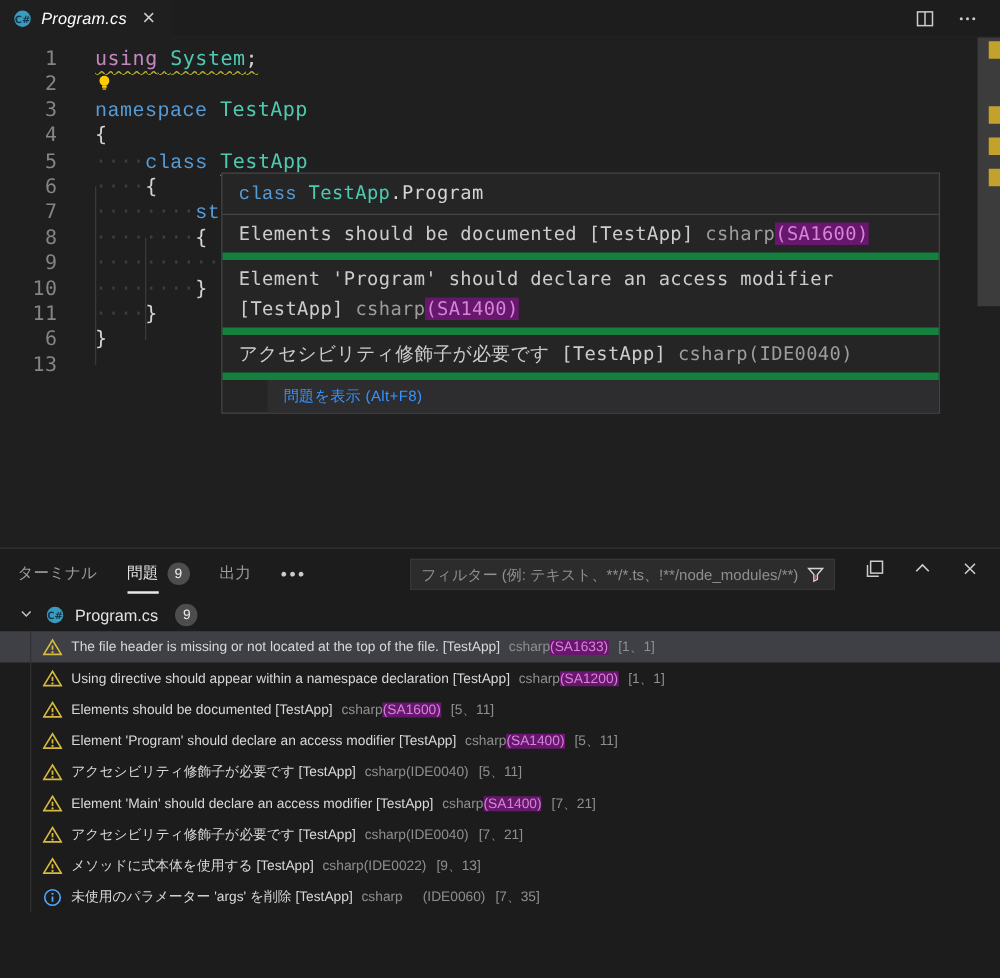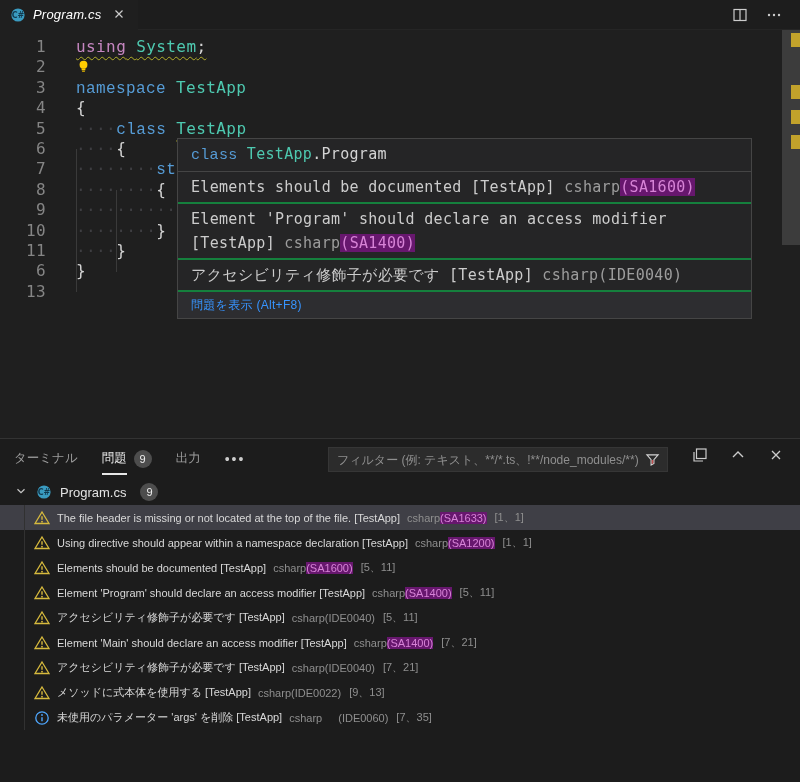--- a/index.html
+++ b/index.html
@@ -30,24 +30,24 @@
   .bulb { position:relative; top:2px; }
 
   
   .scrollbar { position:absolute; right:0; top:0; width:18px; height:408px; }
   .scroll-slider { position:absolute; left:0; top:0; width:18px; height:215px; background:rgba(120,120,120,.32); }
   .ovr-marker { position:absolute; right:0; width:9px; height:14px; background:#c2a22b; }
 
   
   .hover { position:absolute; left:177px; top:108px; width:575px; background:#252526; border:1px solid #454545; z-index:10; font-family:"DejaVu Sans Mono", monospace; font-size:15px; letter-spacing:.3px; }
   .hover-sig { padding:3px 13px; line-height:24px; border-bottom:1px solid #454545; white-space:pre; }
-  .hover-diag { padding:3px 13px; line-height:24px; border-bottom:2px solid #15803d; color:#cccccc; }
+  .hover-diag { padding:3px 13px; line-height:24px; border-bottom:6px solid #15803d; color:#cccccc; }
   .diag-src { color:#9d9d9d; }
   .code-hl { background:#67176e; color:#d783d7; }
-  .hover-status { display:flex; align-items:center; gap:6px; padding:5px 13px; background:#2d2d30; font-family:"Liberation Sans", sans-serif; font-size:12px; line-height:16px; }
+  .hover-status { display:flex; align-items:center; gap:6px; padding:5px 13px; background:#2d2d30; font-family:"Liberation Sans", sans-serif; font-size:12px; line-height:16px;margin-left:36px; }
   .hover-link { color:#3794ff; cursor:pointer; }
   .hover-hint { color:#cccccc; }
 
   
   .panel { position:absolute; left:0; top:438px; width:800px; height:344px; background:#1c1c1c; border-top:1px solid #333333; }
   .panel-header { position:relative; height:40px; display:flex; align-items:center; padding-left:14px; }
   .ptab { display:flex; align-items:center; gap:7px; margin-right:24px; cursor:pointer; font-size:12.5px; color:#9d9d9d; }
   .ptab-label { position:relative; padding:4px 0 6px 0; }
   .ptab.active .ptab-label { color:#e7e7e7; }
   .ptab.active .ptab-label::after { content:""; position:absolute; left:0; right:0; bottom:-2px; height:1.5px; background:#e7e7e7; }

